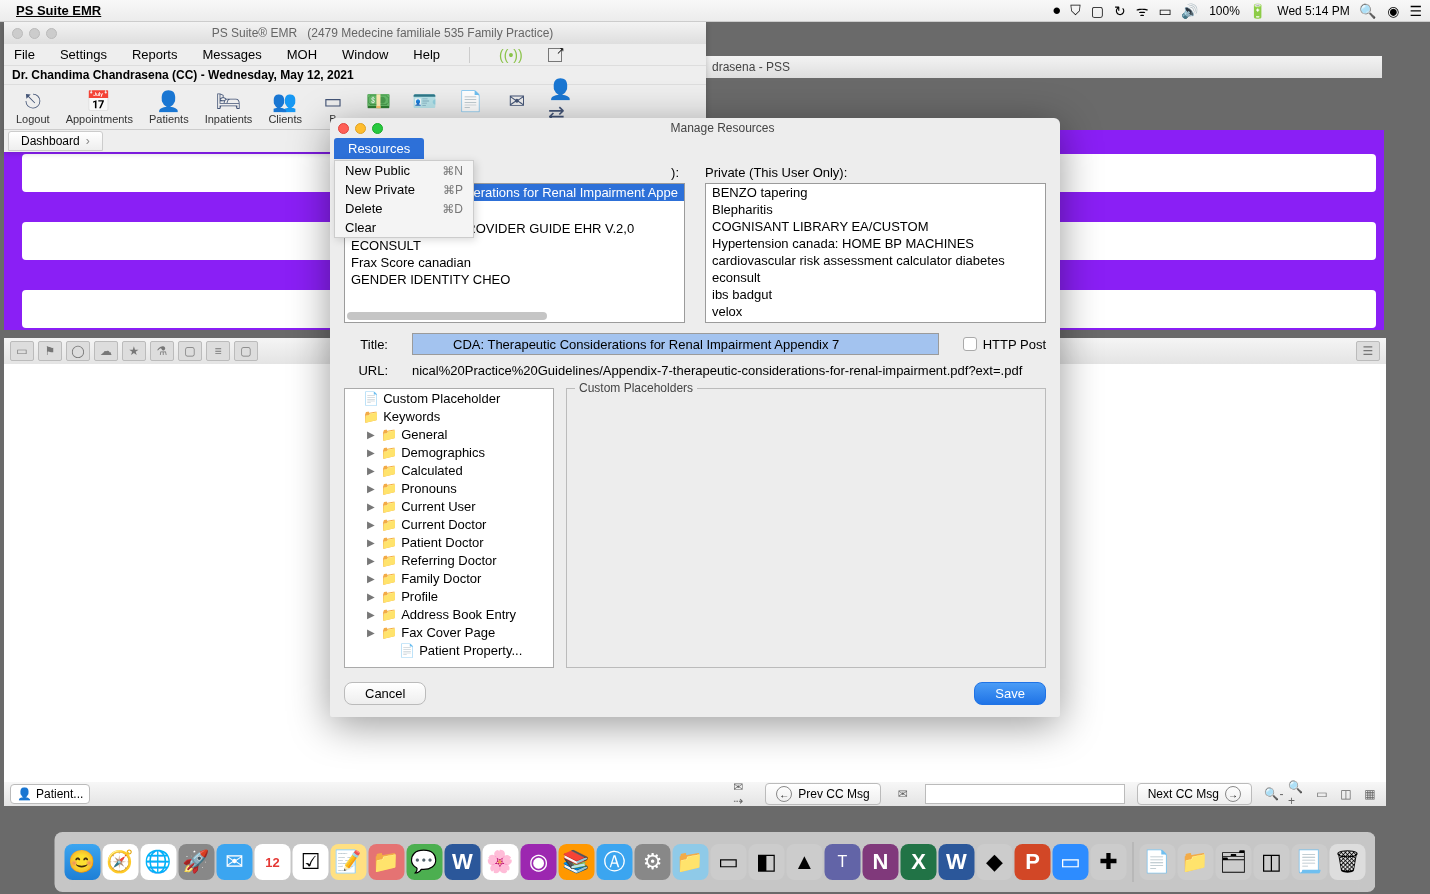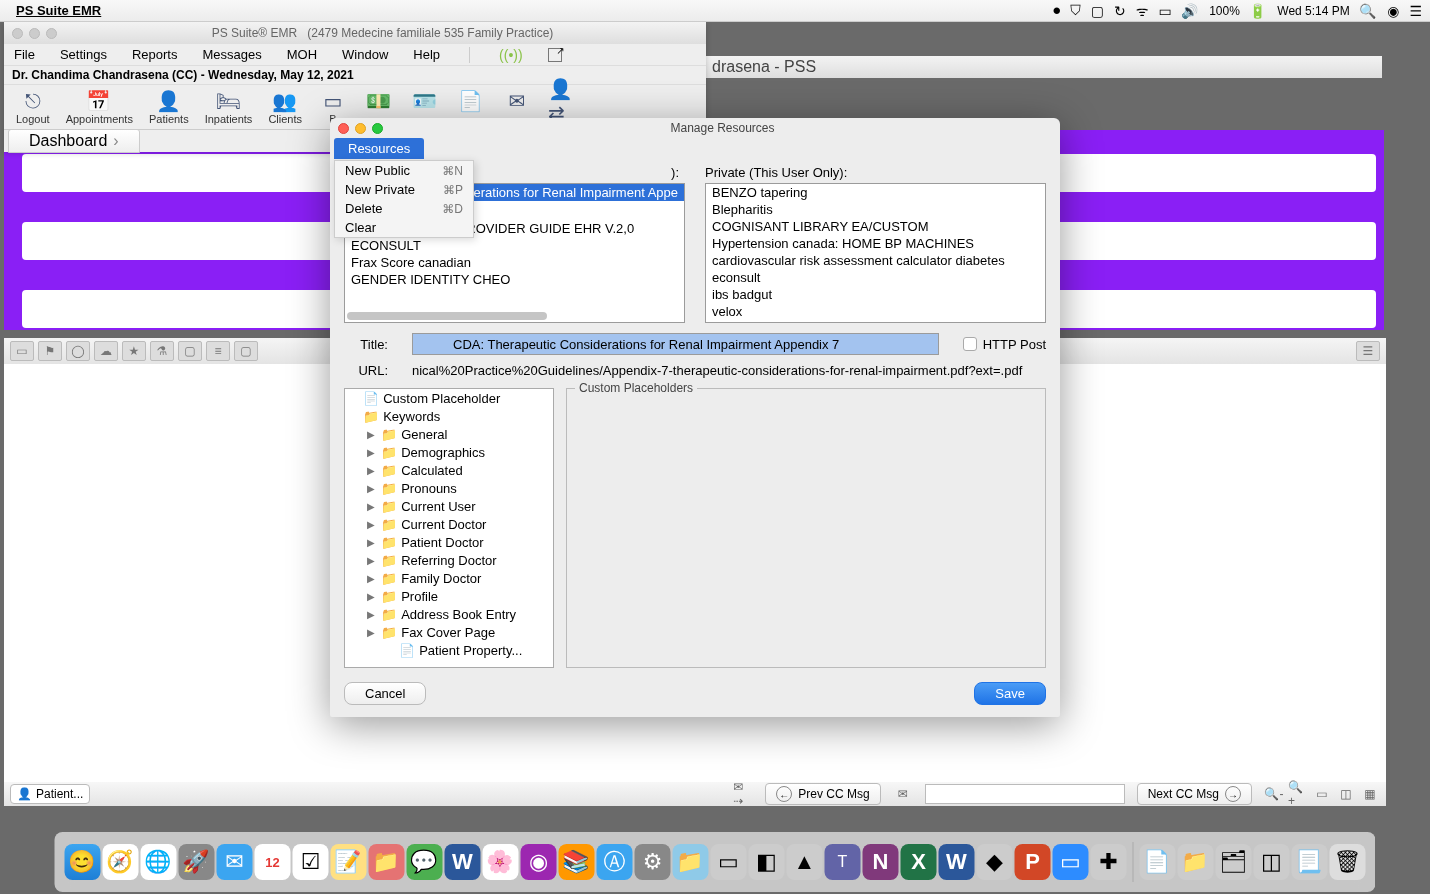--- a/index.html
+++ b/index.html
@@ -26,32 +26,32 @@
 .app-menubar .box-icon::after { content: '↗'; position: absolute; top: -4px; right: -4px; font-size: 10px; }
 
 .userline { font-size: 12px; font-weight: 700; padding: 2px 8px; border-bottom: 1px solid #ddd; }
 
 .toolbar { display: flex; background: #eee; padding: 2px 4px; border-bottom: 1px solid #ccc; }
 .tool-btn { display: flex; flex-direction: column; align-items: center; padding: 2px 8px; font-size: 11px; color: #333; }
 .tool-btn .ticon { width: 30px; height: 24px; display: flex; align-items: center; justify-content: center; font-size: 20px; color: #457; }
 .tool-btn.cash .ticon { color: #2a8a2a; }
 
 .dash-tabs { height: 22px; display: flex; align-items: center; }
-.dash-tab { padding: 2px 20px; font-size: 16px; background: linear-gradient(#fff,#eee); border: 1px solid #ccc; border-radius: 3px 3px 0 0; margin-left: 4px; }
+.dash-tab { padding: 2px 12px; font-size: 12px; background: linear-gradient(#fff,#eee); border: 1px solid #ccc; border-radius: 3px 3px 0 0; margin-left: 4px; }
 .dash-tab .chev { margin-left: 6px; color: #888; }
 
 
 .purple-panel { position: absolute; top: 130px; left: 4px; width: 1380px; height: 200px; background: #8a1ff5; z-index: 5; }
 .purple-panel .wslot { position: absolute; left: 18px; right: 8px; height: 38px; background: #fff; border-radius: 4px; }
 .purple-panel .wslot.s1 { top: 24px; }
 .purple-panel .wslot.s2 { top: 92px; }
 .purple-panel .wslot.s3 { top: 160px; }
 
 
-.peek-window { position: absolute; top: 56px; left: 702px; width: 680px; height: 22px; background: linear-gradient(#f3f3f3,#dedede); z-index: 8; font-size: 16px; color: #444; display:flex; align-items:center; padding-left: 10px; }
+.peek-window { position: absolute; top: 56px; left: 702px; width: 680px; height: 22px; background: linear-gradient(#f3f3f3,#dedede); z-index: 8; font-size: 12px; color: #444; display:flex; align-items:center; padding-left: 10px; }
 
 
 .gray-iconrow { position: absolute; top: 338px; left: 4px; right: 44px; height: 26px; background: linear-gradient(#f5f5f5,#e4e4e4); z-index: 7; display: flex; align-items: center; gap: 4px; padding: 0 6px; }
 .gray-iconrow .gicon { width: 24px; height: 20px; background: #ddd; border: 1px solid #bbb; border-radius: 2px; display: flex; align-items: center; justify-content: center; font-size: 12px; color: #777; }
 .gray-iconrow .right-icon { margin-left: auto; }
 
 
 .white-bg { position: absolute; top: 364px; left: 4px; right: 44px; bottom: 108px; background: #fff; z-index: 6; }
 
 

